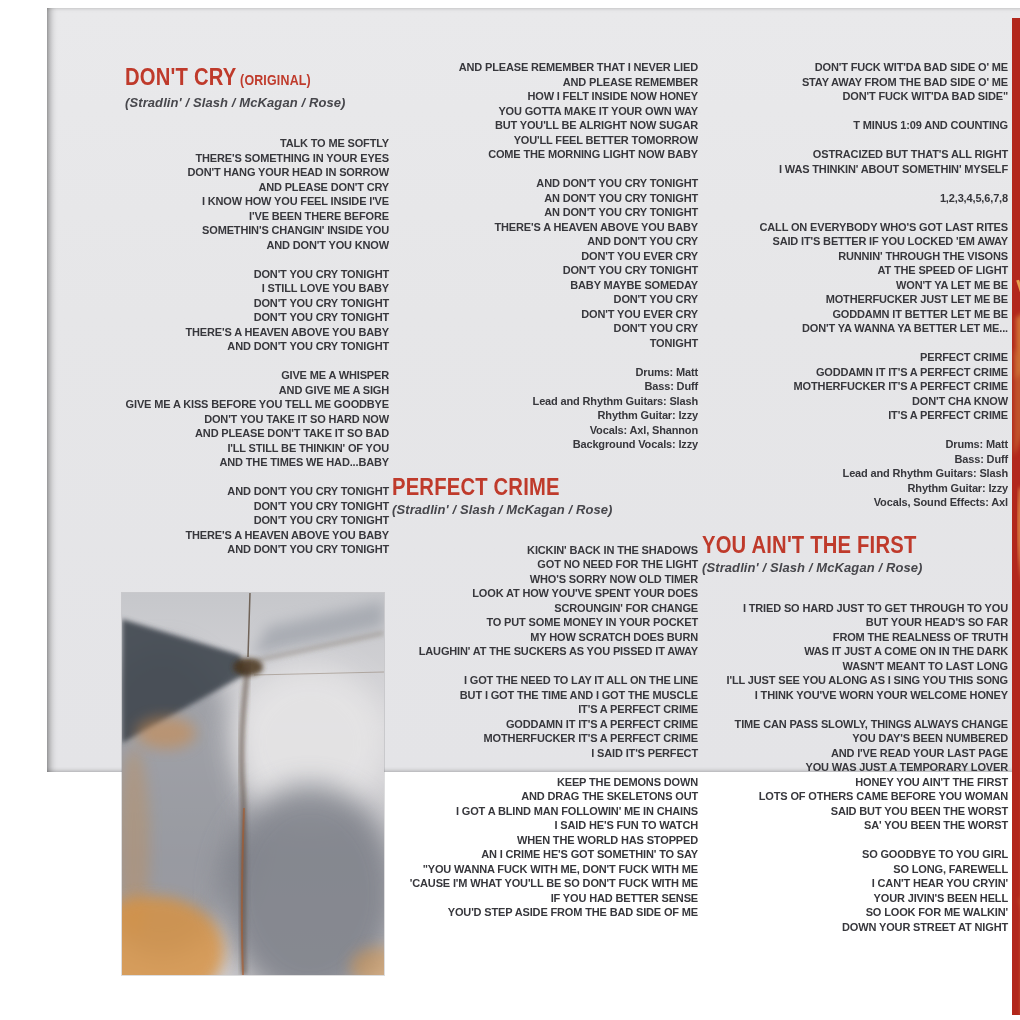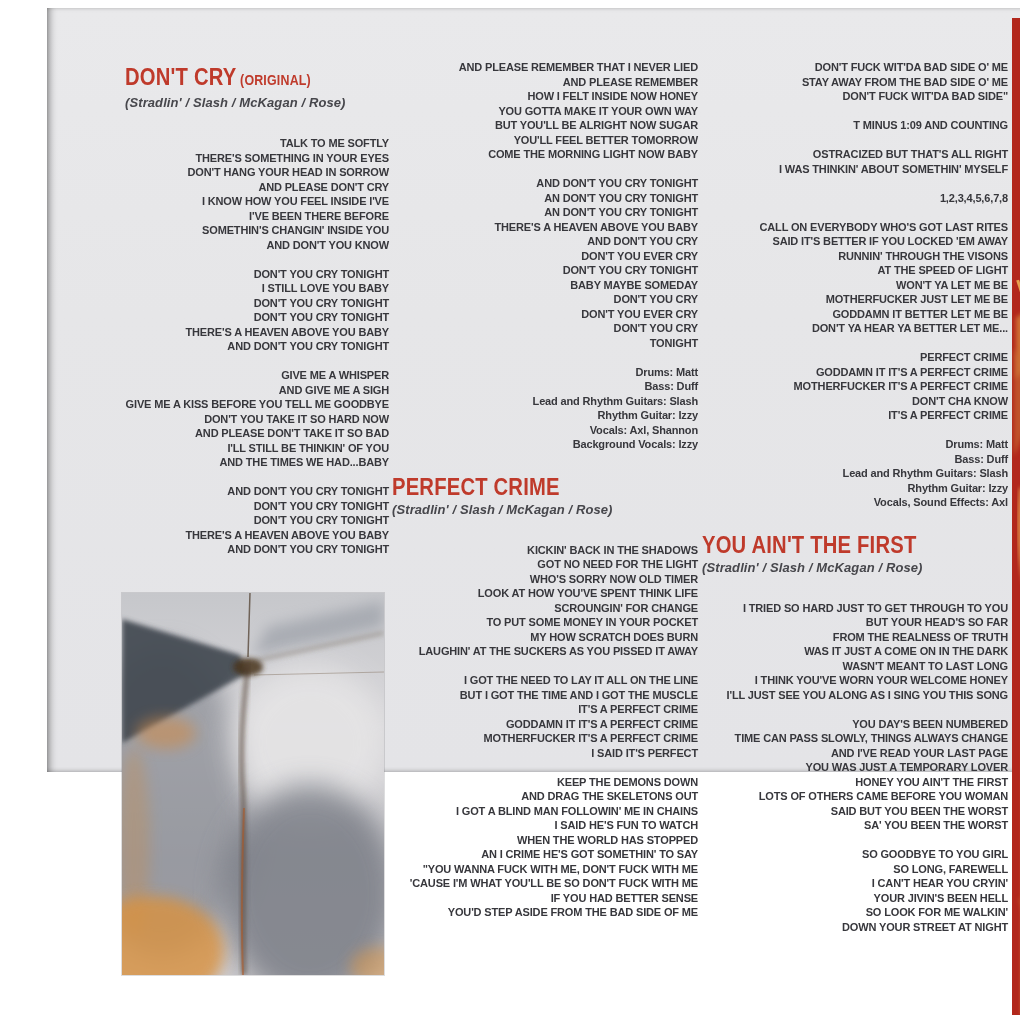--- a/index.html
+++ b/index.html
@@ -114,21 +114,21 @@
         <div class="line">Rhythm Guitar: Izzy</div>
         <div class="line">Vocals: Axl, Shannon</div>
         <div class="line">Background Vocals: Izzy</div>
       </div>
       <h2 class="song-title title-gap"><span>PERFECT CRIME</span></h2>
       <div class="song-credits">(Stradlin' / Slash / McKagan / Rose)</div>
       <div class="stanza">
         <div class="line">KICKIN' BACK IN THE SHADOWS</div>
         <div class="line">GOT NO NEED FOR THE LIGHT</div>
         <div class="line">WHO'S SORRY NOW OLD TIMER</div>
-        <div class="line">LOOK AT HOW YOU'VE SPENT THINK LIFE</div>
+        <div class="line">LOOK AT HOW YOU'VE SPENT YOUR DOES</div>
         <div class="line">SCROUNGIN' FOR CHANGE</div>
         <div class="line">    TO PUT SOME MONEY IN YOUR POCKET</div>
         <div class="line">MY HOW SCRATCH DOES BURN</div>
         <div class="line">LAUGHIN' AT THE SUCKERS AS YOU PISSED IT AWAY</div>
       </div>
       <div class="stanza">
         <div class="line">I GOT THE NEED TO LAY IT ALL ON THE LINE</div>
         <div class="line">BUT I GOT THE TIME AND I GOT THE MUSCLE</div>
         <div class="line">IT'S A PERFECT CRIME</div>
         <div class="line">GODDAMN IT IT'S A PERFECT CRIME</div>
@@ -165,21 +165,21 @@
         <div class="line">1,2,3,4,5,6,7,8</div>
       </div>
       <div class="stanza">
         <div class="line">CALL ON EVERYBODY WHO'S GOT LAST RITES</div>
         <div class="line">SAID IT'S BETTER IF YOU LOCKED 'EM AWAY</div>
         <div class="line">RUNNIN' THROUGH THE VISONS</div>
         <div class="line">    AT THE SPEED OF LIGHT</div>
         <div class="line">WON'T YA LET ME BE</div>
         <div class="line">MOTHERFUCKER JUST LET ME BE</div>
         <div class="line">GODDAMN IT BETTER LET ME BE</div>
-        <div class="line">DON'T YA HEAR YA BETTER LET ME...</div>
+        <div class="line">DON'T YA WANNA YA BETTER LET ME...</div>
       </div>
       <div class="stanza">
         <div class="line">PERFECT CRIME</div>
         <div class="line">GODDAMN IT IT'S A PERFECT CRIME</div>
         <div class="line">MOTHERFUCKER IT'S A PERFECT CRIME</div>
         <div class="line">DON'T CHA KNOW</div>
         <div class="line">IT'S A PERFECT CRIME</div>
       </div>
       <div class="personnel">
         <div class="line">Drums: Matt</div>
@@ -189,26 +189,26 @@
         <div class="line">Vocals, Sound Effects: Axl</div>
       </div>
       <h2 class="song-title title-gap"><span>YOU AIN'T THE FIRST</span></h2>
       <div class="song-credits">(Stradlin' / Slash / McKagan / Rose)</div>
       <div class="stanza">
         <div class="line">I TRIED SO HARD JUST TO GET THROUGH TO YOU</div>
         <div class="line">BUT YOUR HEAD'S SO FAR</div>
         <div class="line">    FROM THE REALNESS OF TRUTH</div>
         <div class="line">WAS IT JUST A COME ON IN THE DARK</div>
         <div class="line">WASN'T MEANT TO LAST LONG</div>
+        <div class="line">I'LL JUST SEE YOU ALONG AS I SING YOU THIS SONG</div>
         <div class="line">I THINK YOU'VE WORN YOUR WELCOME HONEY</div>
-        <div class="line">I'LL JUST SEE YOU ALONG AS I SING YOU THIS SONG</div>
-      </div>
-      <div class="stanza">
+      </div>
+      <div class="stanza">
+        <div class="line">TIME CAN PASS SLOWLY, THINGS ALWAYS CHANGE</div>
         <div class="line">YOU DAY'S BEEN NUMBERED</div>
-        <div class="line">TIME CAN PASS SLOWLY, THINGS ALWAYS CHANGE</div>
         <div class="line">    AND I'VE READ YOUR LAST PAGE</div>
         <div class="line">YOU WAS JUST A TEMPORARY LOVER</div>
         <div class="line">    HONEY YOU AIN'T THE FIRST</div>
         <div class="line">LOTS OF OTHERS CAME BEFORE YOU WOMAN</div>
         <div class="line">    SAID BUT YOU BEEN THE WORST</div>
         <div class="line">SA' YOU BEEN THE WORST</div>
       </div>
       <div class="stanza">
         <div class="line">SO GOODBYE TO YOU GIRL</div>
         <div class="line">SO LONG, FAREWELL</div>

